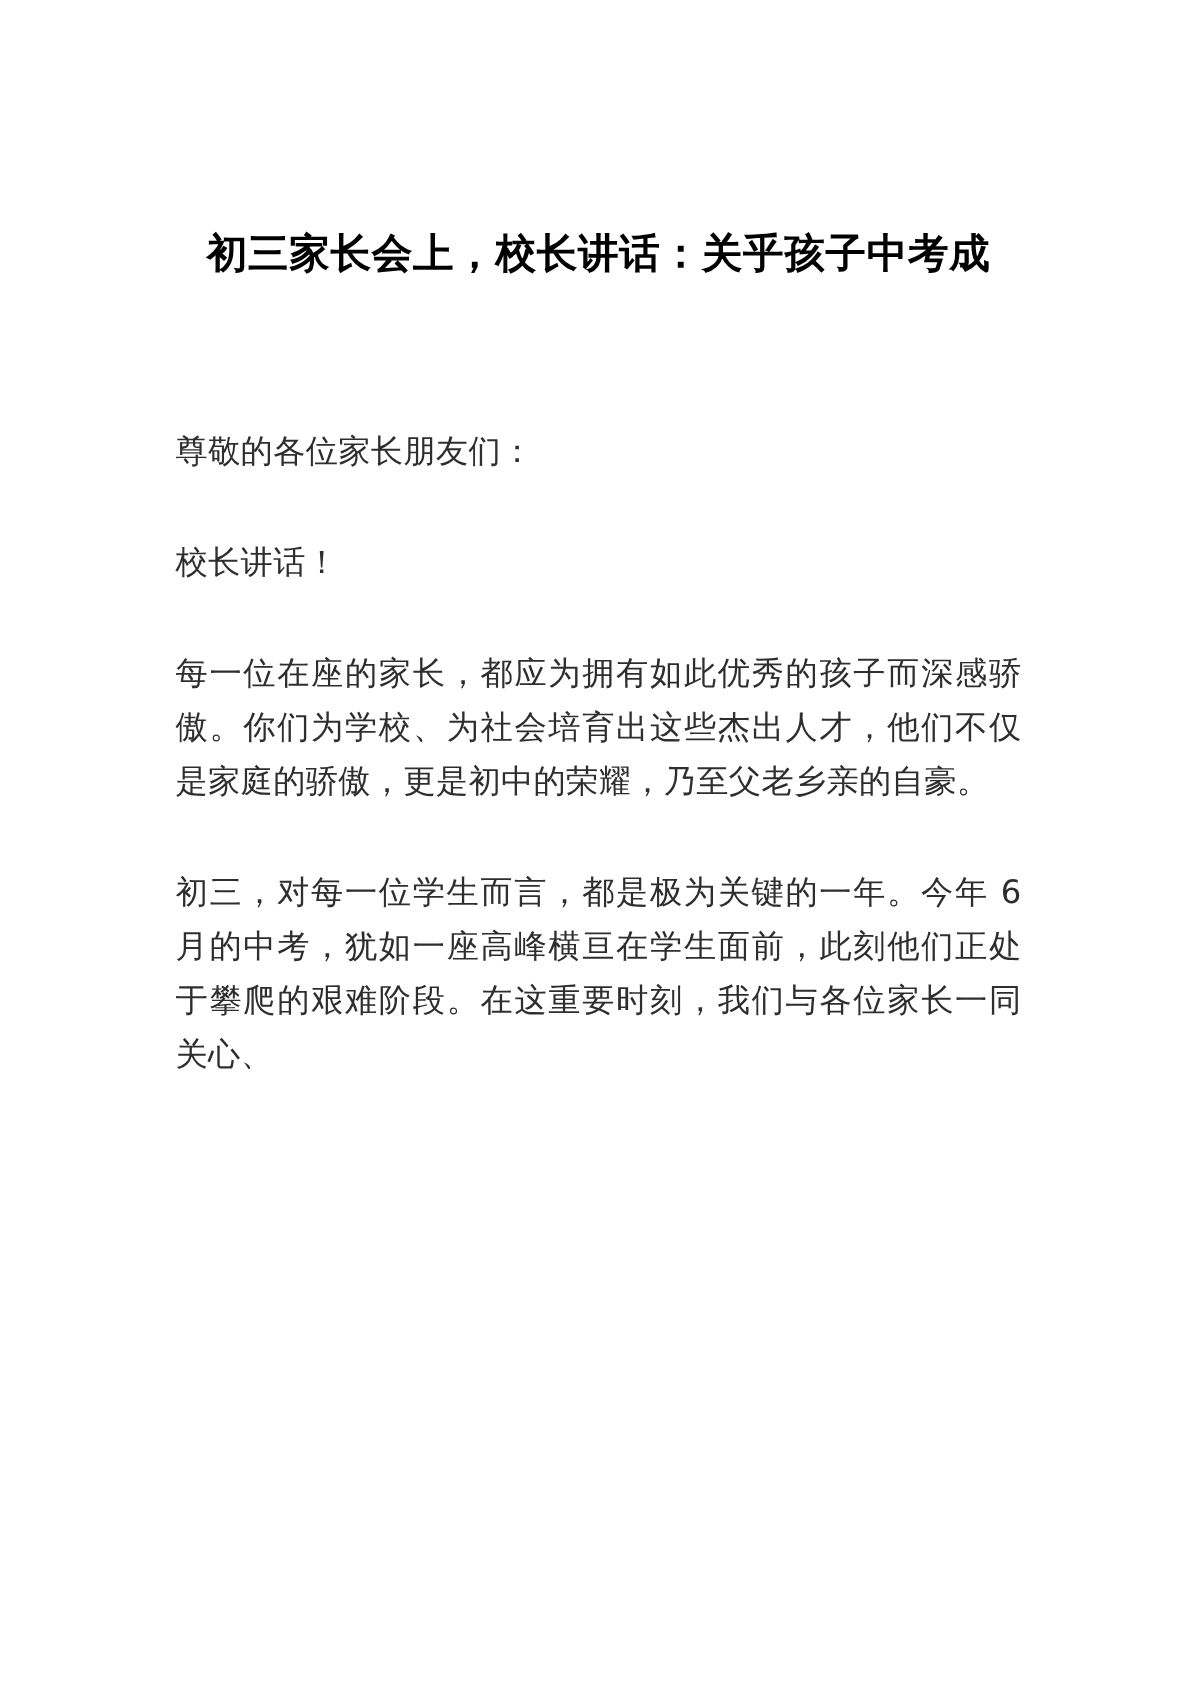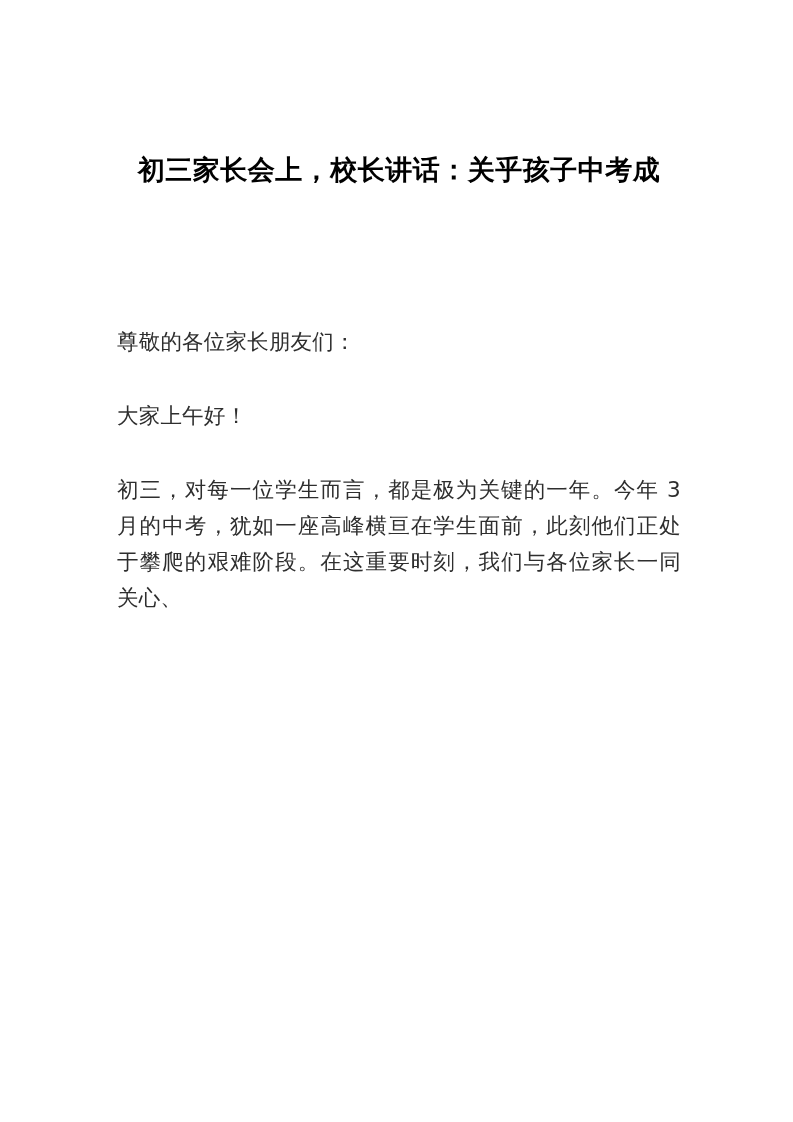--- a/index.html
+++ b/index.html
@@ -41,21 +41,21 @@
     display: block;
     white-space: nowrap;
   }
 
   .title-line-1 {
     padding-top: 120px;
   }
 
   
   .body-block {
-    margin-top: 104px;
+    margin-top: 64px;
   }
 
   .para {
     margin: 0 0 38px 0;
     padding: 0;
     font-size: 21.5px;
     font-weight: normal;
     color: #2e2e2e;
     line-height: 36px;
     text-align: justify;
@@ -73,18 +73,19 @@
 
 <div class="page">
   <div class="content">
 
     <h1 class="doc-title">
       <span class="title-line title-line-1">初三家长会上，校长讲话：关乎孩子中考成</span>
     </h1>
 
     <div class="body-block">
       <p class="para">尊敬的各位家长朋友们：</p>
-      <p class="para">大家上午好！</p>
-      <p class="para">初三，对每一位学生而言，都是极为关键的一年。今年 3 月的中考，犹如一座高峰横亘在学生面前，此刻他们正处于攀爬的艰难阶段。在这重要时刻，我们与各位家长一同关心、</p>
+      <p class="para">校长讲话！</p>
+      <p class="para">每一位在座的家长，都应为拥有如此优秀的孩子而深感骄傲。你们为学校、为社会培育出这些杰出人才，他们不仅是家庭的骄傲，更是初中的荣耀，乃至父老乡亲的自豪。</p>
+      <p class="para">初三，对每一位学生而言，都是极为关键的一年。今年 6 月的中考，犹如一座高峰横亘在学生面前，此刻他们正处于攀爬的艰难阶段。在这重要时刻，我们与各位家长一同关心、</p>
     </div>
 
   </div>
 </div>
 
 </body></html>

